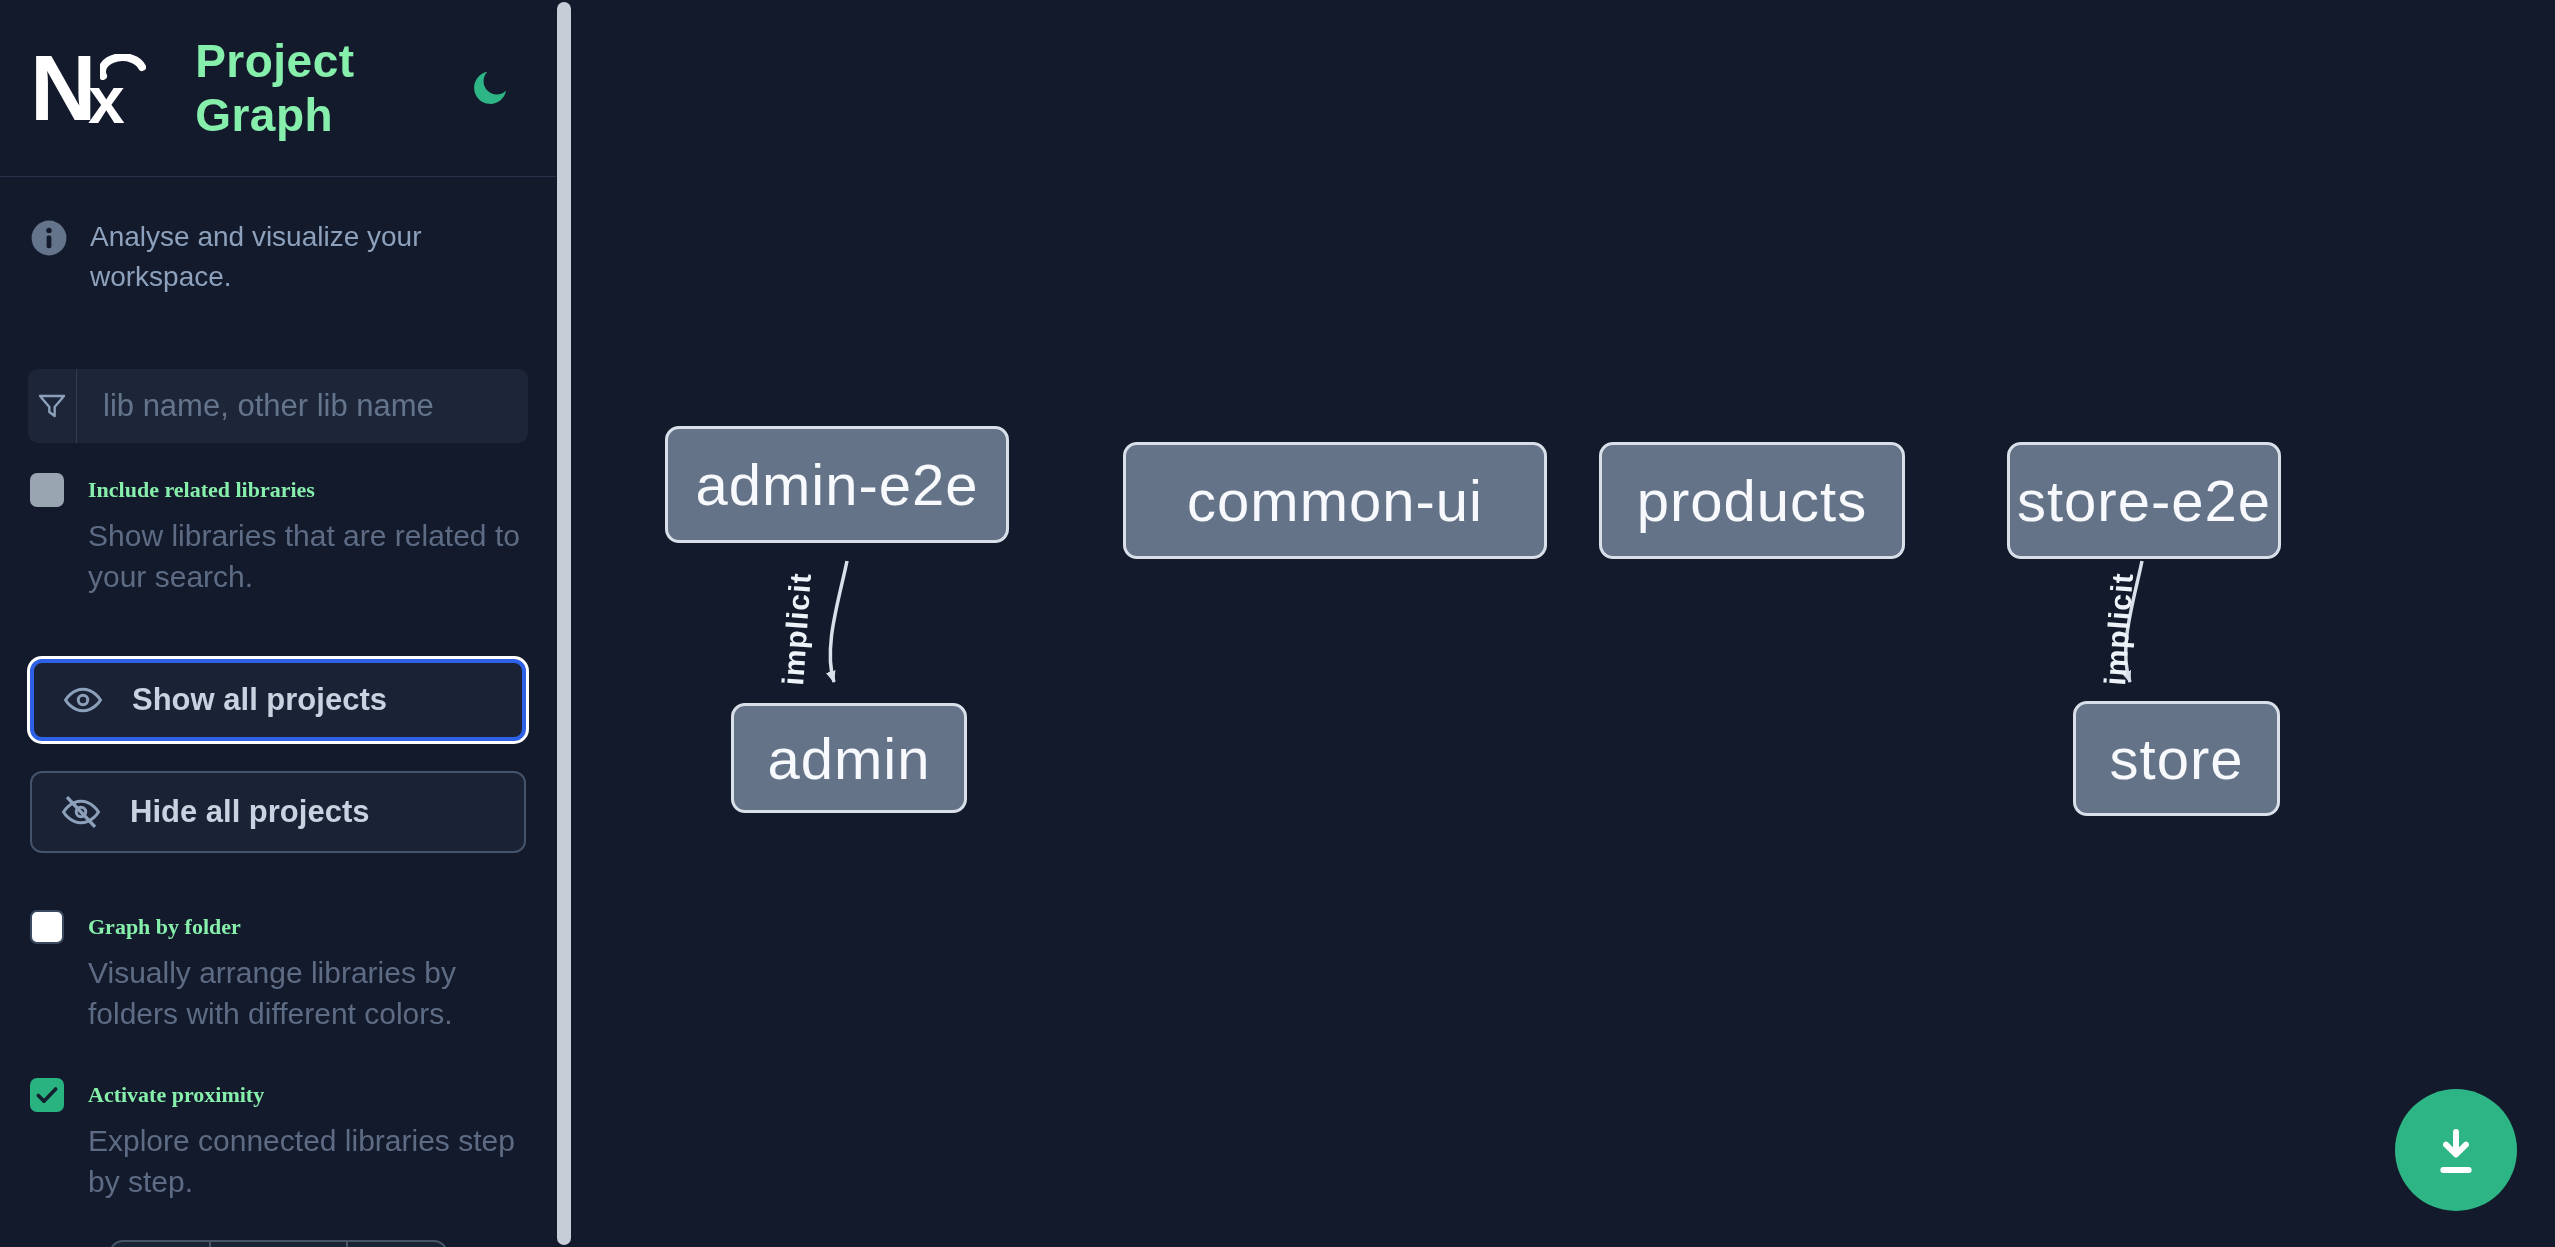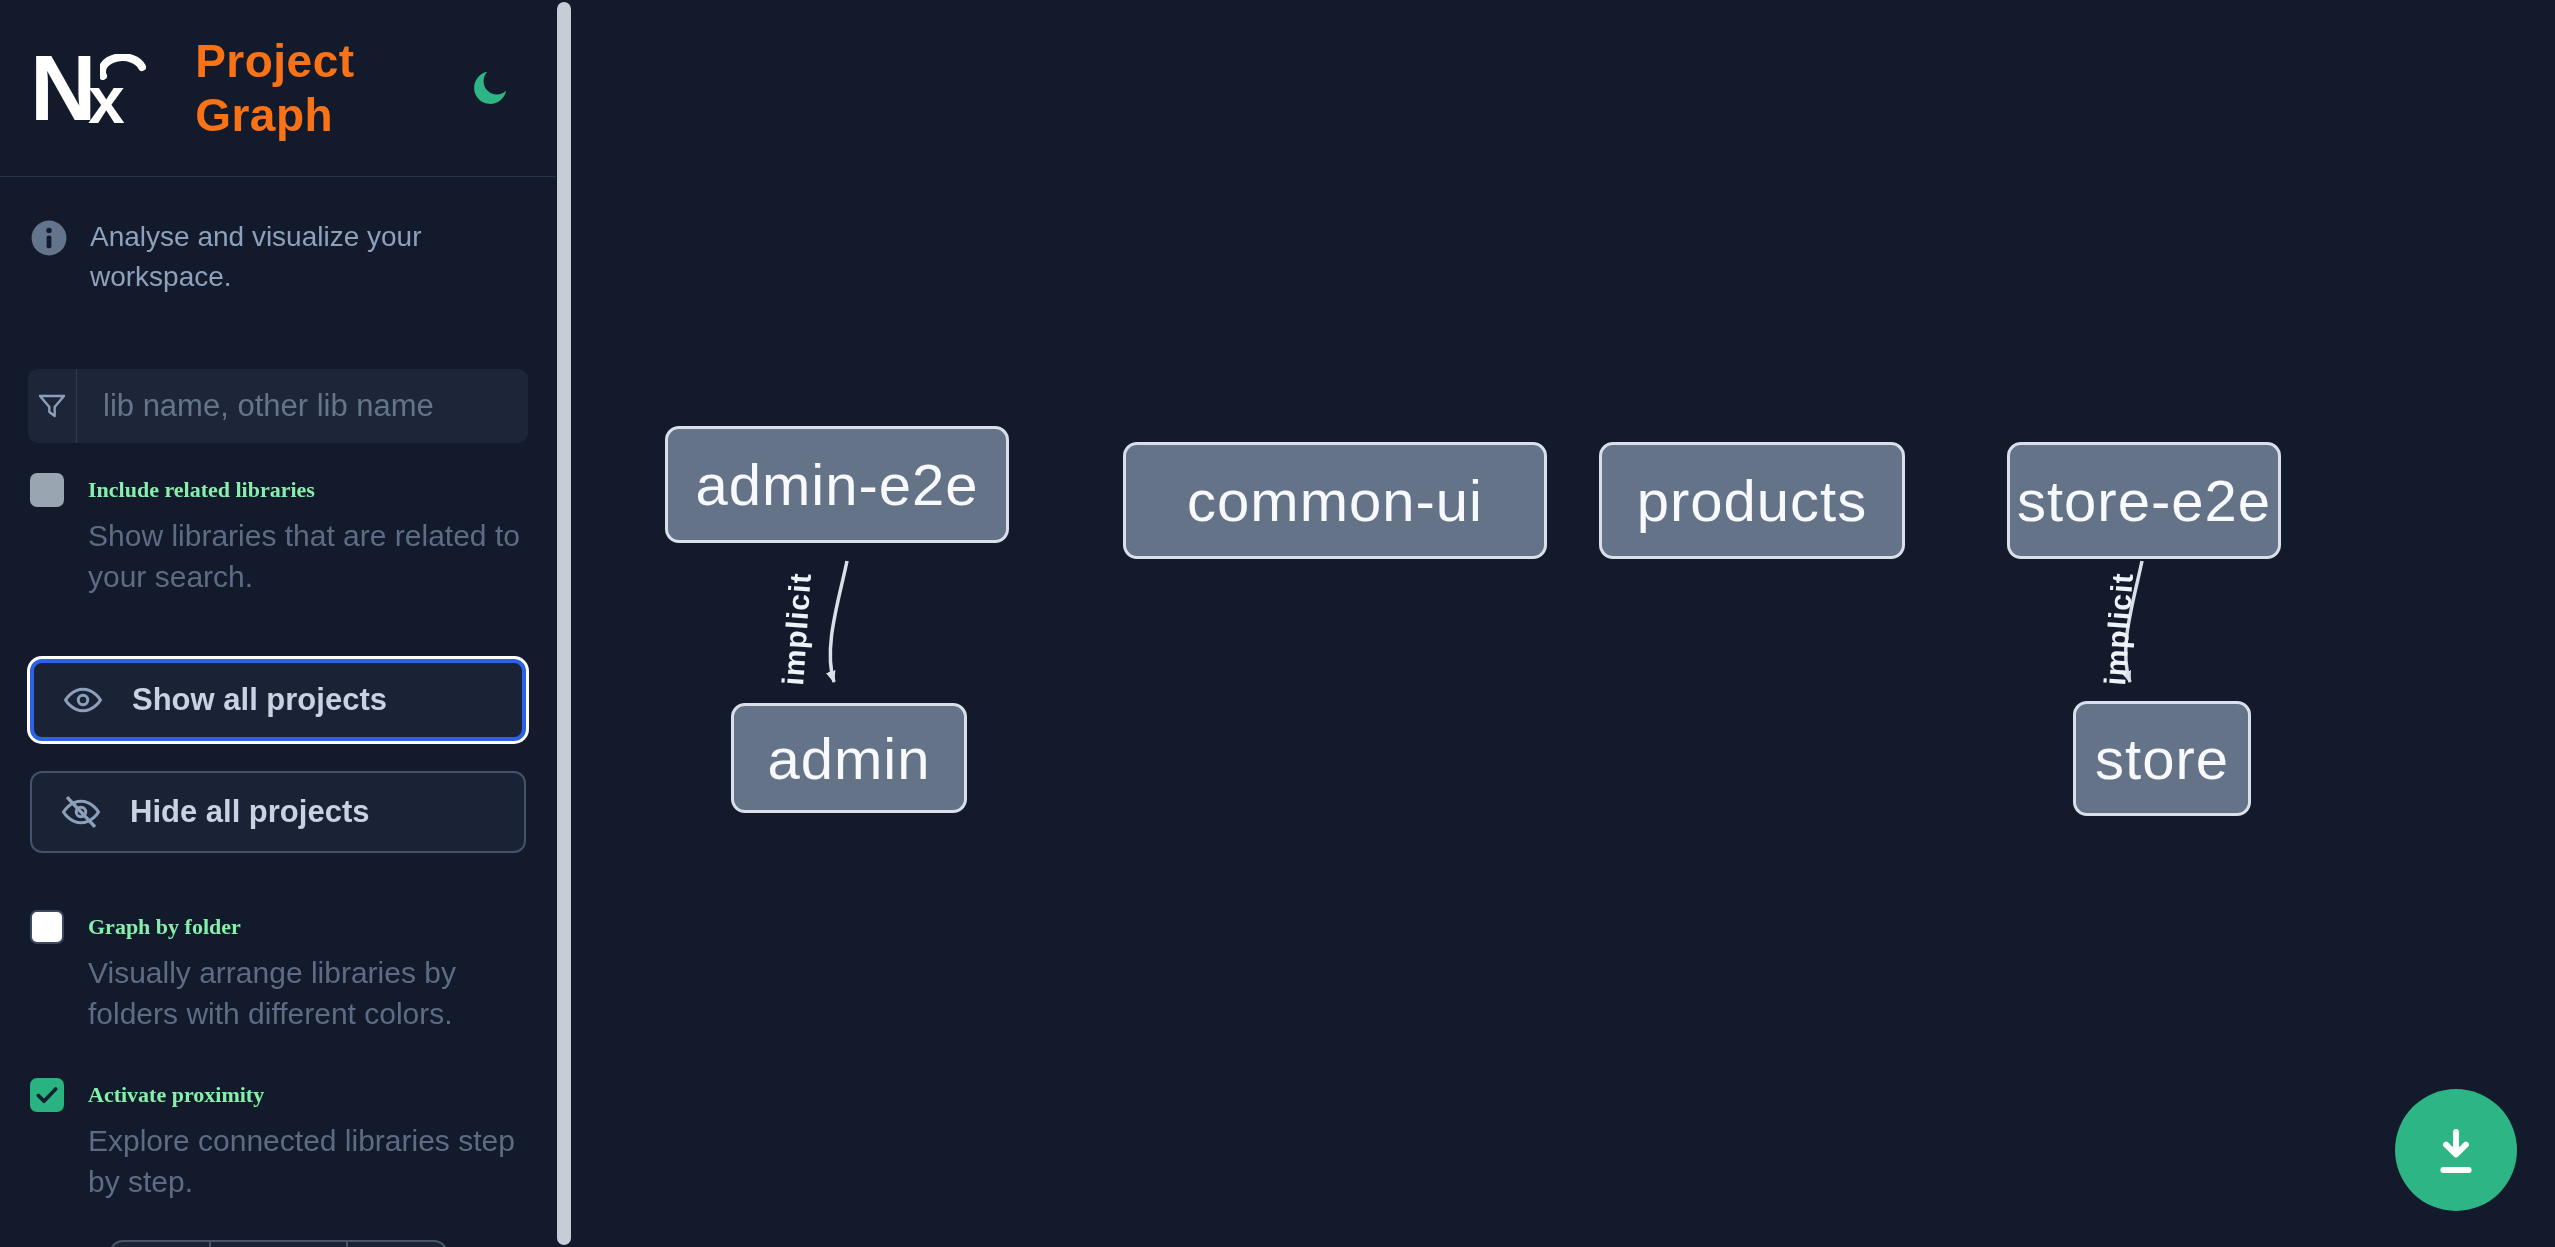--- a/index.html
+++ b/index.html
@@ -16,21 +16,21 @@
     background:#131a2b; display:flex; flex-direction:column;
   }
   .header {
     height:177px; flex:0 0 177px; display:flex; align-items:center;
     padding:0 44px 0 30px; border-bottom:1px solid #27334a;
   }
   .nxlogo { position:relative; width:122px; height:96px; color:#ffffff; }
   .nx-n { position:absolute; left:0; top:-4px; font-size:92px; font-weight:800; letter-spacing:-4px; }
   .nx-x { position:absolute; left:58px; top:22px; font-size:66px; font-weight:800; }
   .nx-curl { position:absolute; left:70px; top:14px; }
-  .app-title { margin-left:58px; font-size:46px; font-weight:600; color:#f97316; letter-spacing:.5px; }
+  .app-title { margin-left:58px; font-size:46px; font-weight:600; color:#86efac; letter-spacing:.5px; }
   .moon-btn { margin-left:auto; background:none; border:none; cursor:pointer; display:flex; }
 
   .scrollwrap { flex:1; display:flex; flex-direction:column; }
 
   .info-row {
     display:flex; align-items:flex-start; gap:22px;
     padding:40px 30px 0 30px; color:#8da1bc; font-size:28px; line-height:40px;
   }
   .info-row svg { flex:0 0 auto; margin-top:2px; }
 
@@ -210,21 +210,21 @@
   </svg>
 
   <div class="edge-label" style="left:150px; top:612px;">implicit</div>
   <div class="edge-label" style="left:1472px; top:612px;">implicit</div>
 
   <div class="node" style="left:93px;  top:426px; width:344px; height:117px;">admin-e2e</div>
   <div class="node" style="left:551px; top:442px; width:424px; height:117px;">common-ui</div>
   <div class="node" style="left:1027px;top:442px; width:306px; height:117px;">products</div>
   <div class="node" style="left:1435px;top:442px; width:274px; height:117px;">store-e2e</div>
   <div class="node" style="left:159px; top:703px; width:236px; height:110px;text-align:center;">admin</div>
-  <div class="node" style="left:1501px;top:701px; width:178px; height:115px;">store</div>
+  <div class="node" style="left:1501px;top:701px; width:207px; height:115px;">store</div>
 
   <button class="fab">
     <svg width="58" height="58" viewBox="0 0 64 64" fill="none" stroke="#ffffff" stroke-width="6.5" stroke-linecap="round" stroke-linejoin="round">
       <path d="M32 12v24"></path>
       <path d="M21 26l11 11 11-11"></path>
       <path d="M18 54h28"></path>
     </svg>
   </button>
 
 </main>

